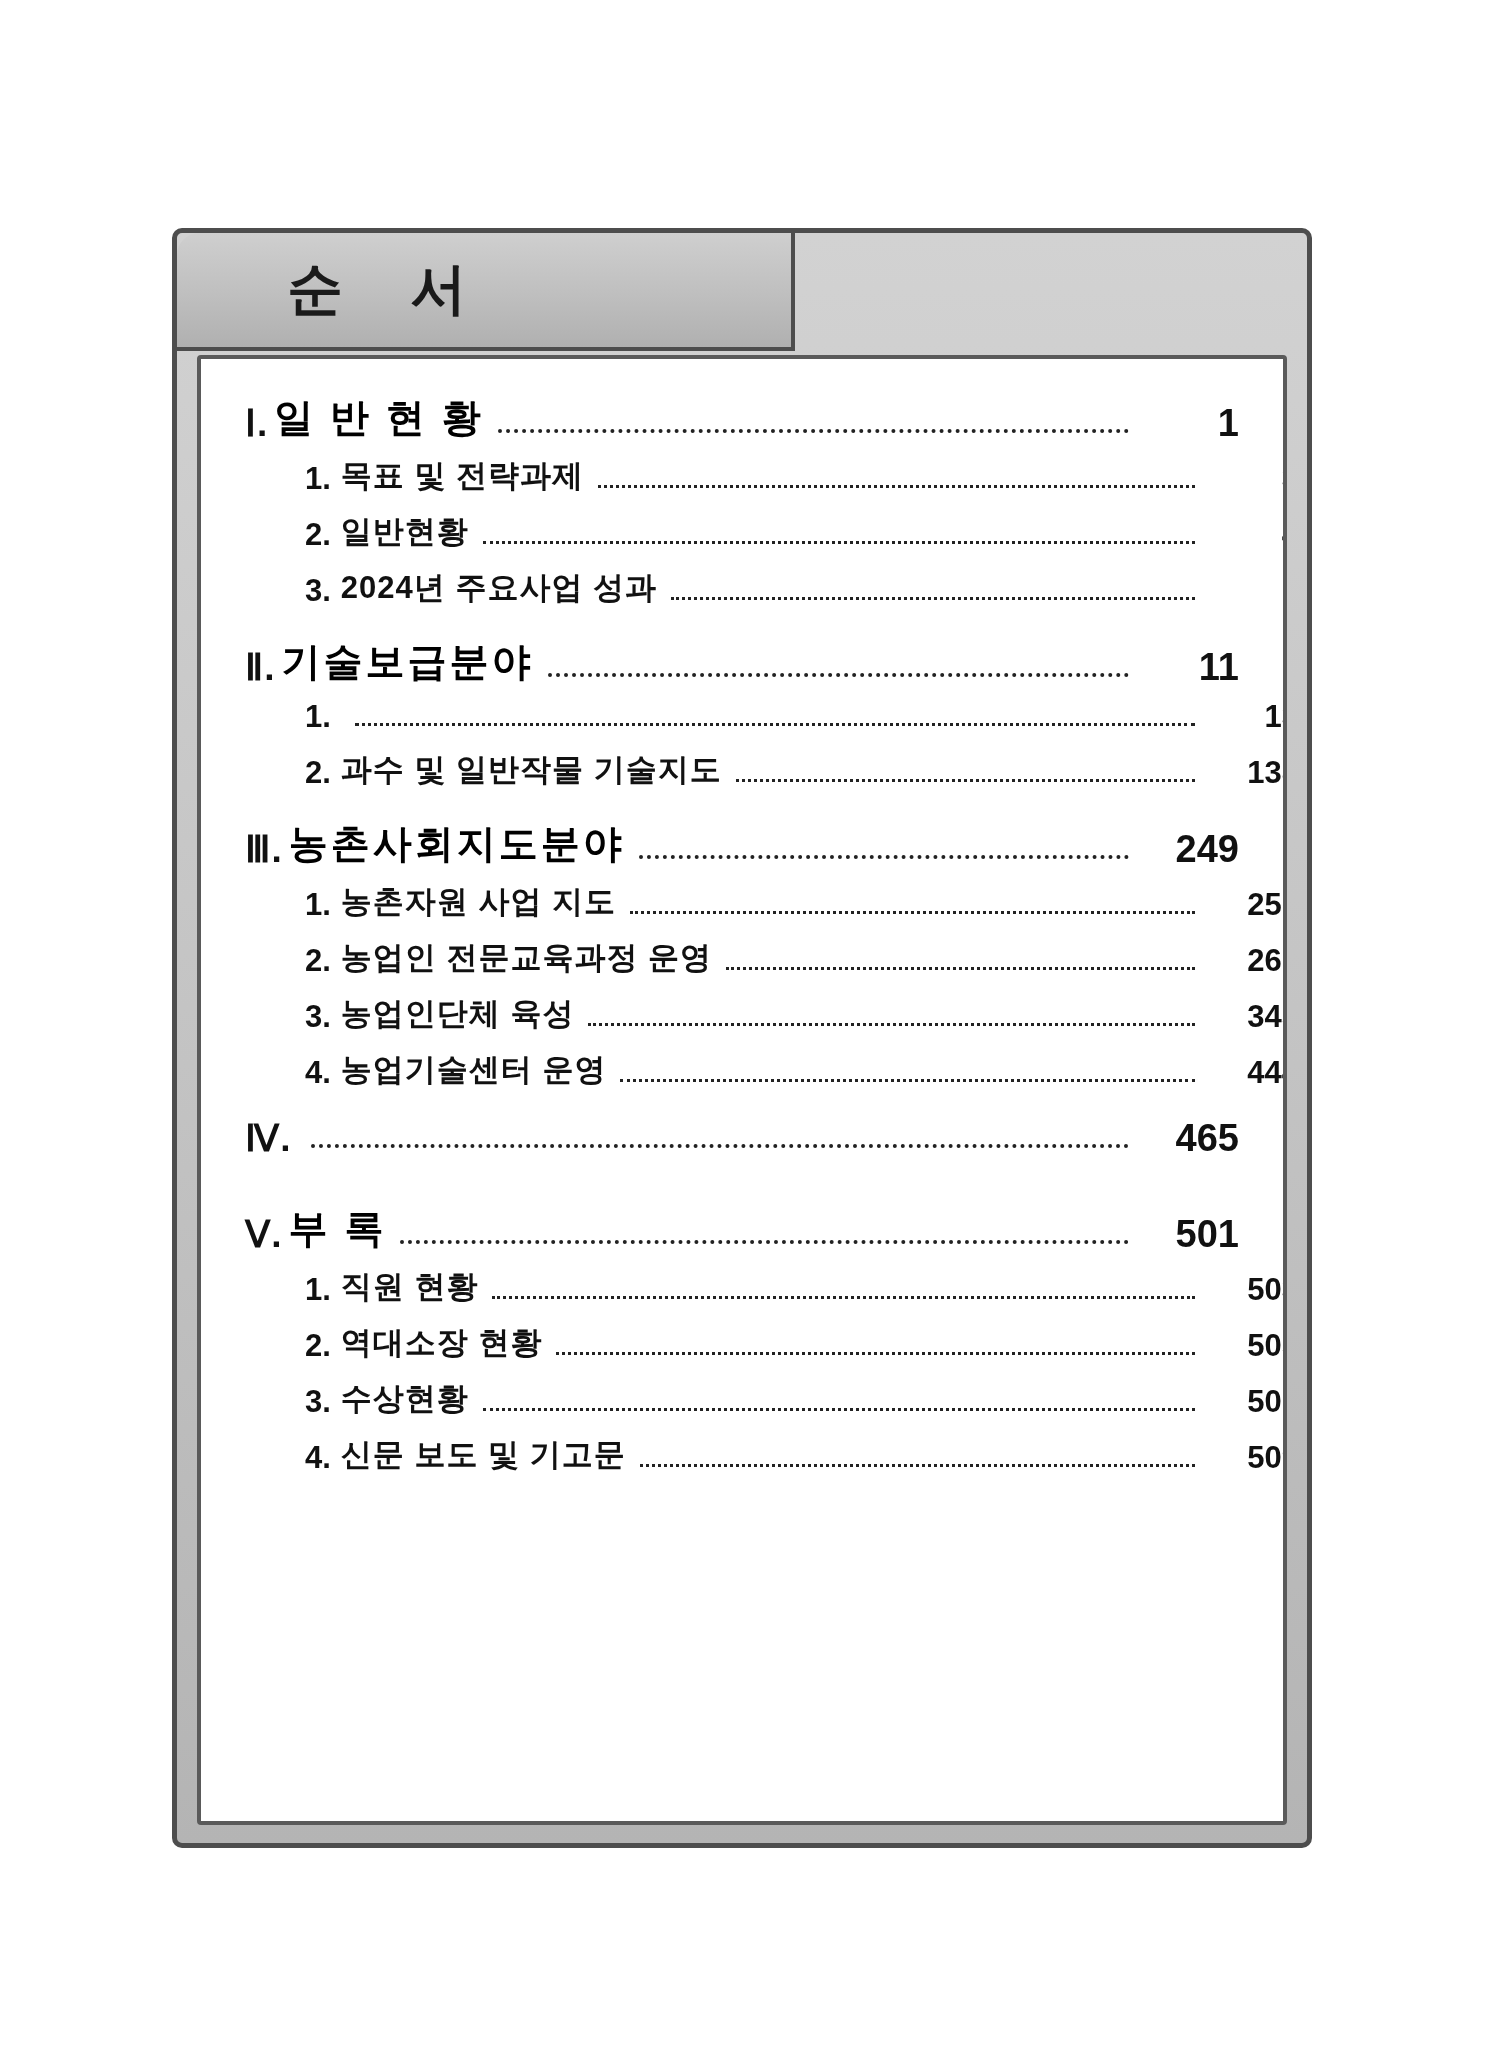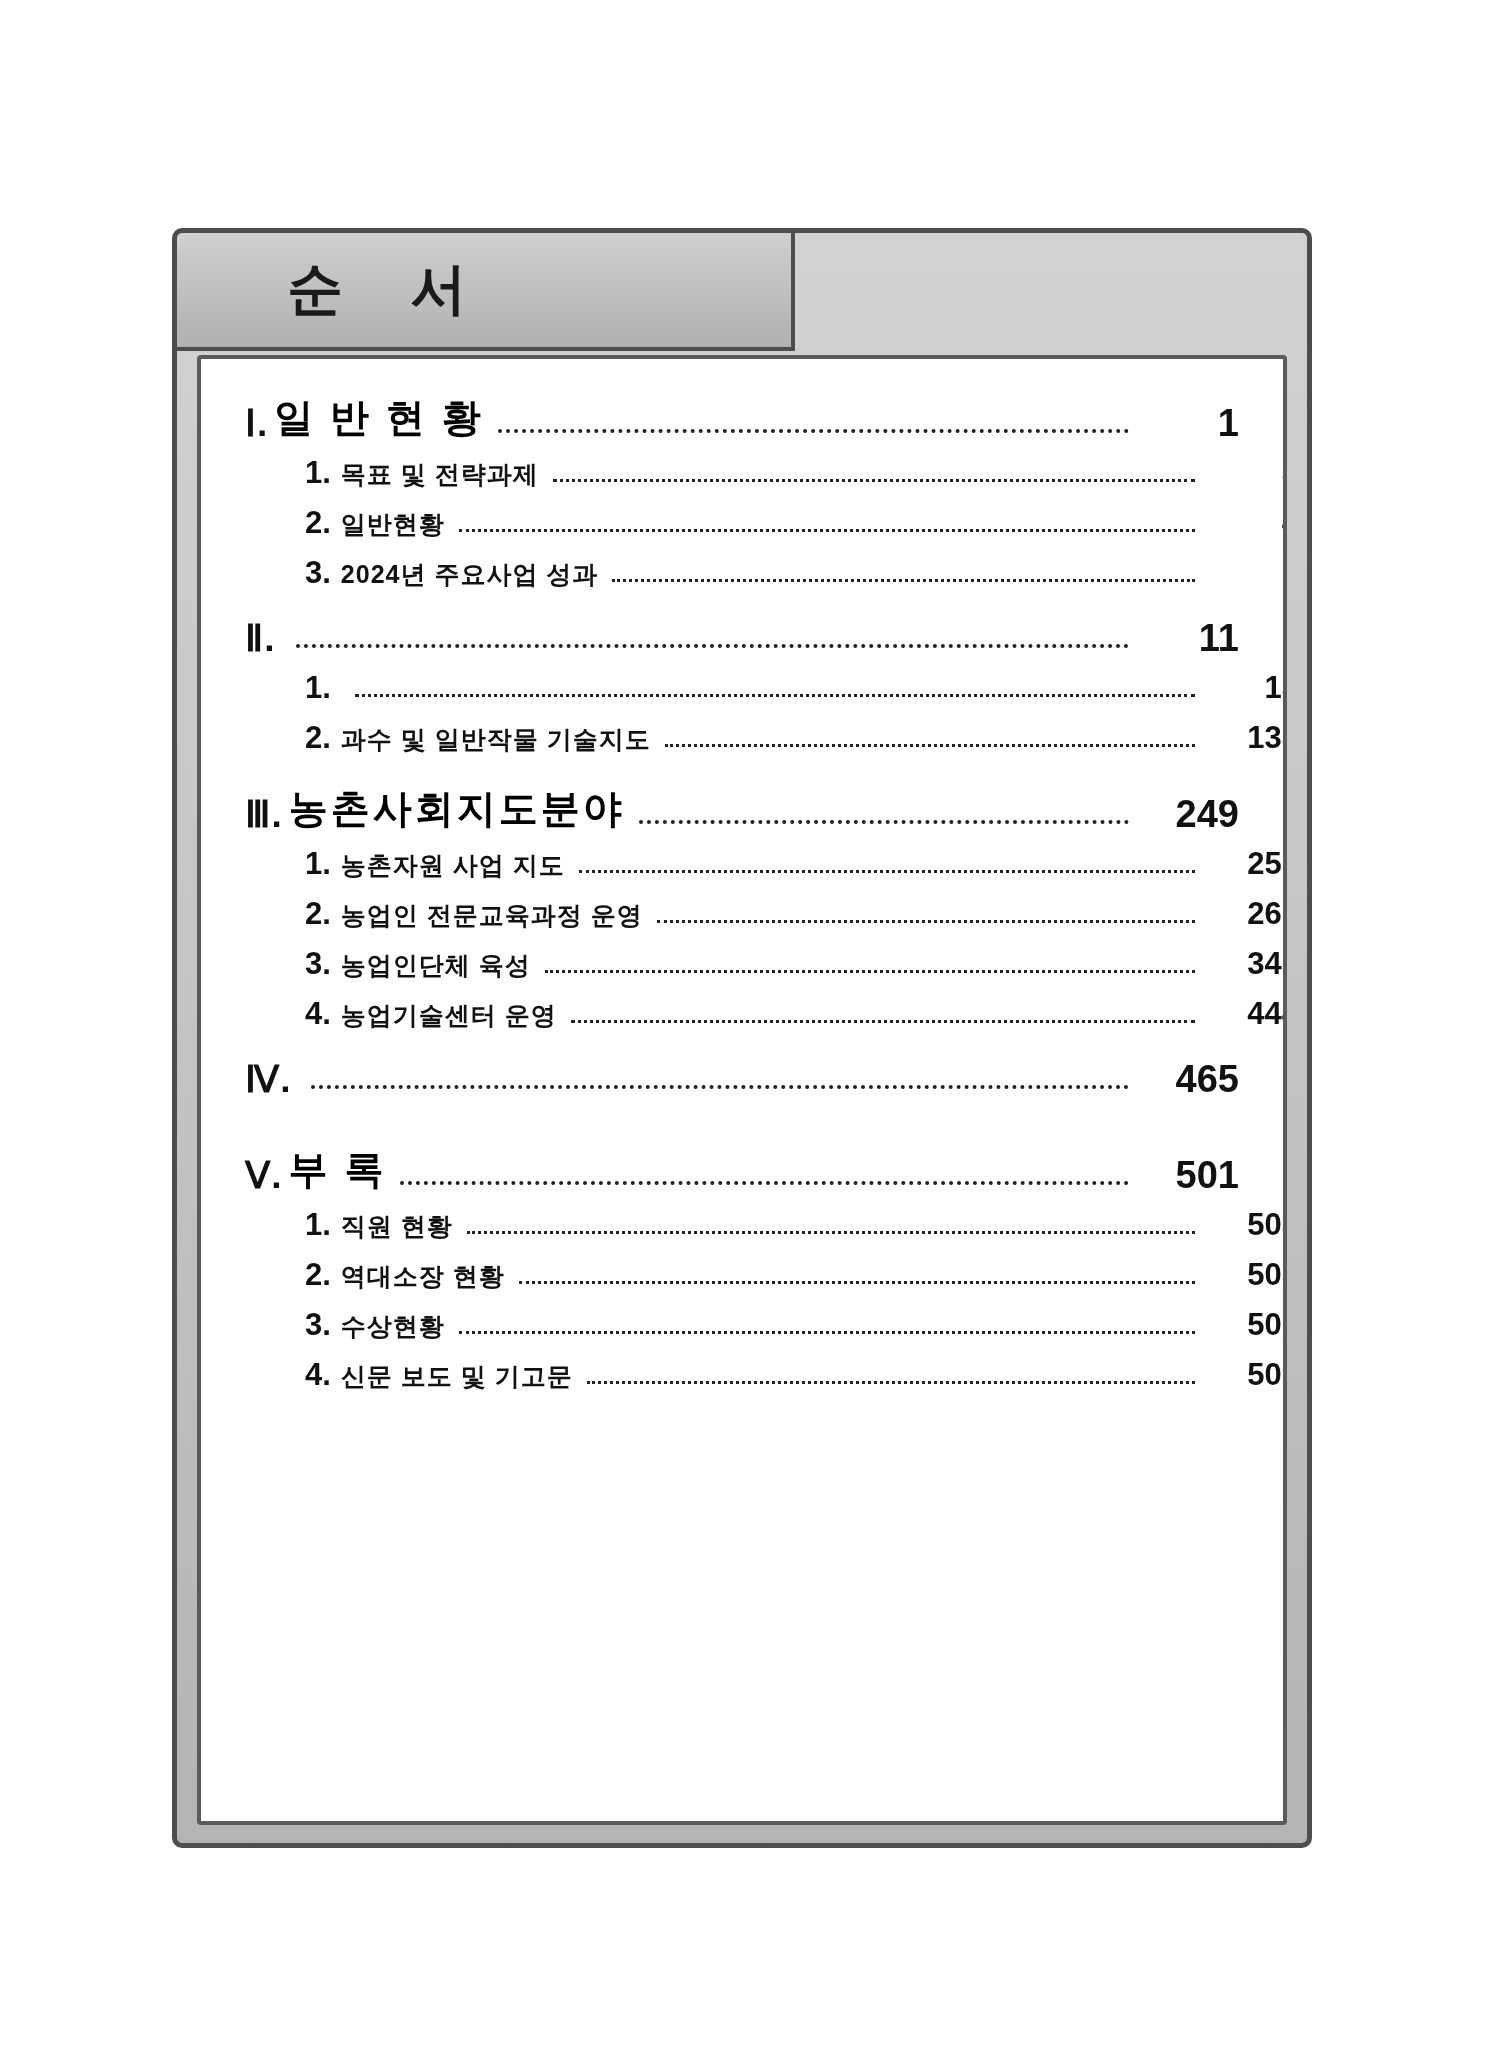--- a/index.html
+++ b/index.html
@@ -131,21 +131,21 @@
   .row.lvl2 .num {
     flex: 0 0 auto;
     font-size: 31px;
     font-weight: bold;
     color: #111;
     white-space: nowrap;
     padding-right: 10px;
   }
   .row.lvl2 .label {
     flex: 0 0 auto;
-    font-size: 25px;
+    font-size: 31px;
     font-weight: bold;
     letter-spacing: 1px;
     color: #111;
     white-space: nowrap;
   }
   .row.lvl2 .page-no {
     flex: 0 0 auto;
     font-size: 31px;
     font-weight: bold;
     text-align: right;
@@ -204,20 +204,21 @@
             <span class="num">3.</span>
             <span class="label">2024년 주요사업 성과</span>
             <span class="leader"></span>
             <span class="page-no">7</span>
           </div>
         </div>
 
         <div class="group">
           <div class="row lvl1">
             <span class="num">Ⅱ.</span>
+            <span class="label">기술보급분야</span>
             <span class="leader"></span>
             <span class="page-no">11</span>
           </div>
           <div class="row lvl2">
             <span class="num">1.</span>
             <span class="leader"></span>
             <span class="page-no">13</span>
           </div>
           <div class="row lvl2">
             <span class="num">2.</span>

